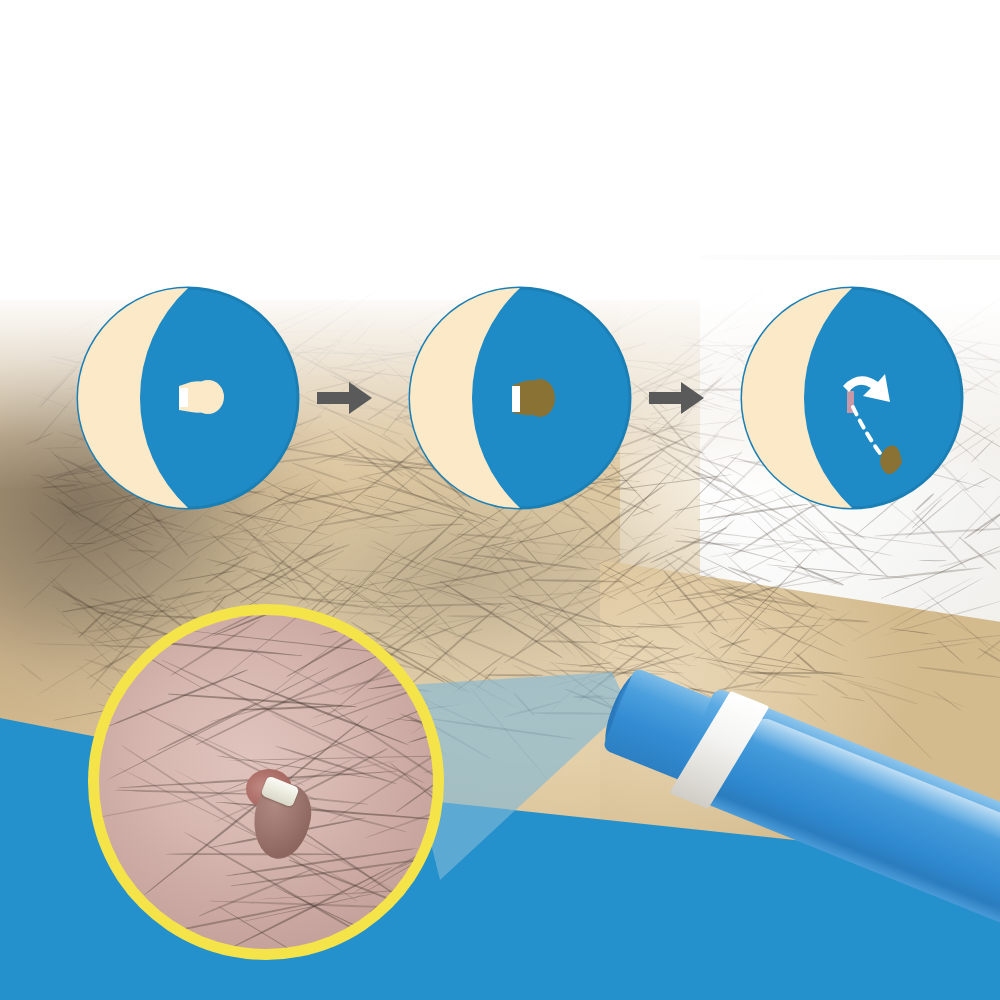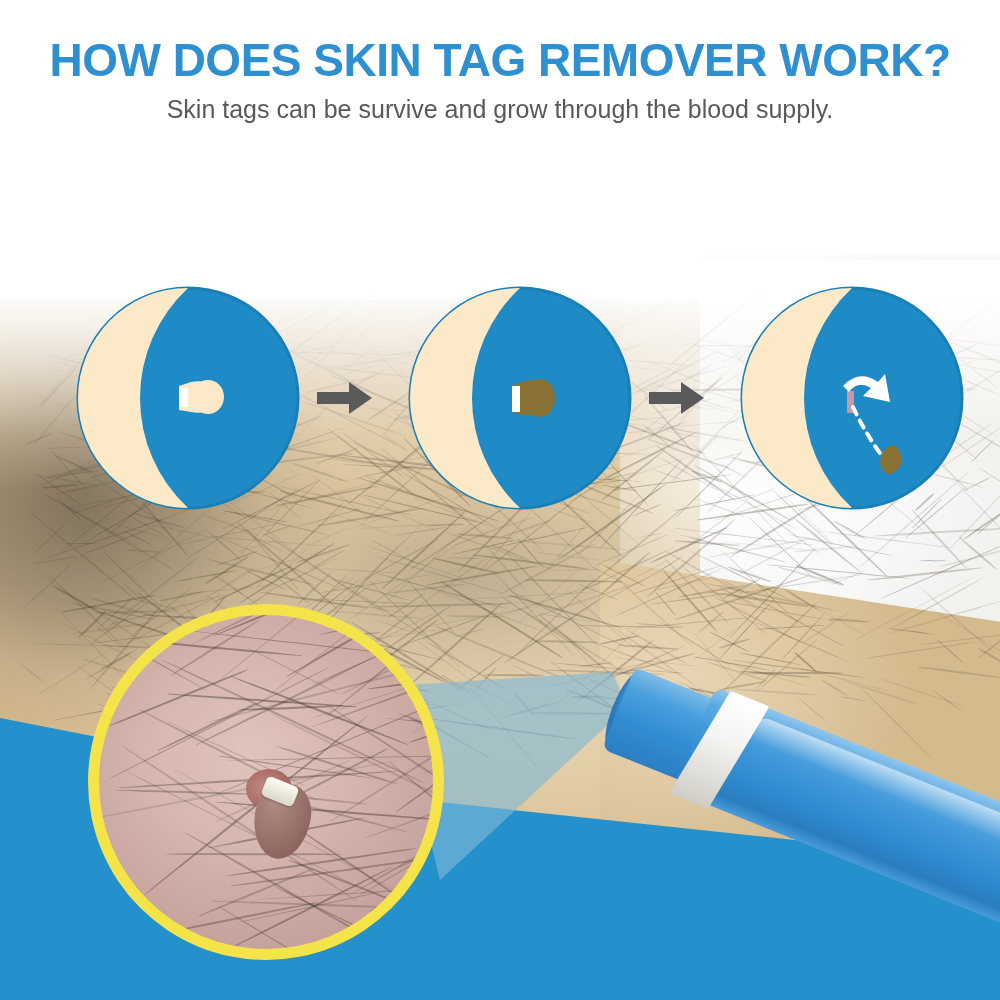--- a/index.html
+++ b/index.html
@@ -1137,17 +1137,15 @@
         <circle cx="113" cy="113" r="110" fill="#1f8bc6" stroke="#1a7fb5" stroke-width="3"></circle>
         <path d="M113,3 A110,110 0 0,0 113,223 A150,150 0 0,1 113,3 Z" fill="#fbe9c8"></path>
         <rect x="108" y="106" width="7" height="22" fill="#e89aa0" opacity="0.85"></rect>
         <path d="M114,122 Q128,152 147,176" fill="none" stroke="#ffffff" stroke-width="4" stroke-dasharray="8 7" stroke-linecap="round"></path>
         <path d="M163,178 Q152,196 144,185 Q137,174 147,163 Q160,154 163,178 Z" fill="#8a7134"></path>
         <path d="M104,101 Q120,84 139,97 L146,89 L151,117 L124,111 L132,103 Q119,95 110,107 Z" fill="#ffffff"></path>
       </svg>
     </div>
   </div>
 
-  <div class="title">HOW DOES SKIN TAG REMOVER WORK?</div>
-  <div class="subtitle">Skin tags can be survive and grow through the blood supply.</div>
 
 
 </div>
 
 </body></html>

